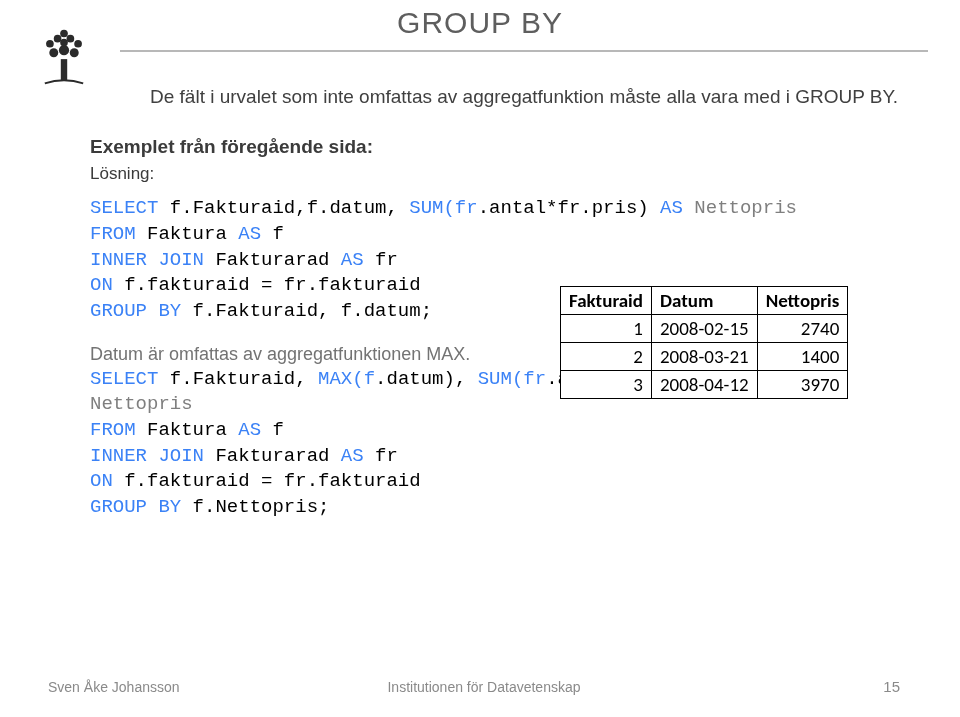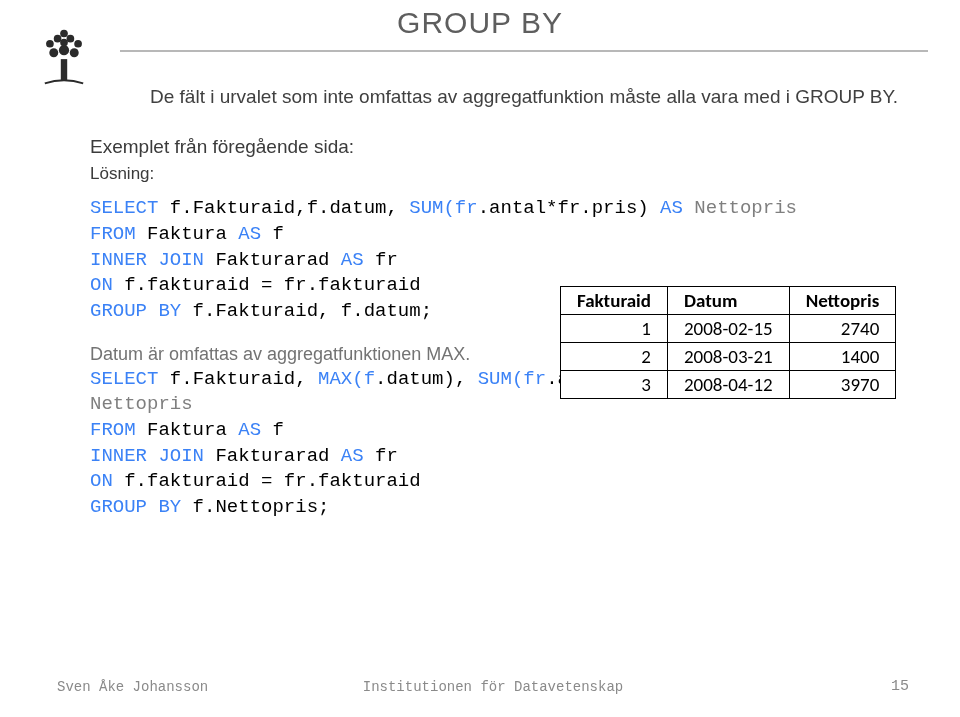--- a/index.html
+++ b/index.html
@@ -39,21 +39,21 @@
   .body {
     position: absolute;
     top: 84px;
     left: 90px;
     width: 820px;
     font-size: 19px;
     color: #3b3b3b;
     line-height: 1.35;
   }
   .intro { color: #404040; margin-bottom: 24px; padding-left: 60px; }
-  .example-label { color: #3b3b3b; font-size: 19px; margin-bottom: 4px; }
+  .example-label { color: #3b3b3b; font-size: 19px; margin-bottom: 4px; font-weight: bold; }
   .solution-label { color: #3b3b3b; font-size: 17px; margin-bottom: 10px; }
   .codeblock {
     font-family: "Courier New", monospace;
     font-size: 19px;
     white-space: pre;
     line-height: 1.35;
     margin-bottom: 14px;
     color: #000;
   }
   .kw-blue { color: #3b82f6; }
@@ -63,31 +63,31 @@
   .result-table {
     position: absolute;
     top: 286px;
     left: 560px;
     border-collapse: collapse;
     font-family: Calibri, Arial, sans-serif;
     font-size: 19px;
   }
   .result-table th, .result-table td {
     border: 1px solid #000;
-    padding: 2px 16px;
+    padding: 2px 8px;
     text-align: left;
     background: #fff;
   }
   .result-table td.num { text-align: right; }
   .footer {
     position: absolute;
     bottom: 22px;
-    left: 13px;
+    left: 4px;
     width: 932px;
-    font-family: Liberation Mono, monospace;
+    font-family: Liberation Sans, sans-serif;
     font-size: 14px;
     color: #8a8a8a;
   }
   .footer-left { position: absolute; left: 44px; }
   .footer-center { width: 960px; text-align: center; }
   .footer-right { position: absolute; right: 36px; bottom: 0; font-size: 15px; color: #8a8a8a;}
 </style>
 </head>
 <body>
 

